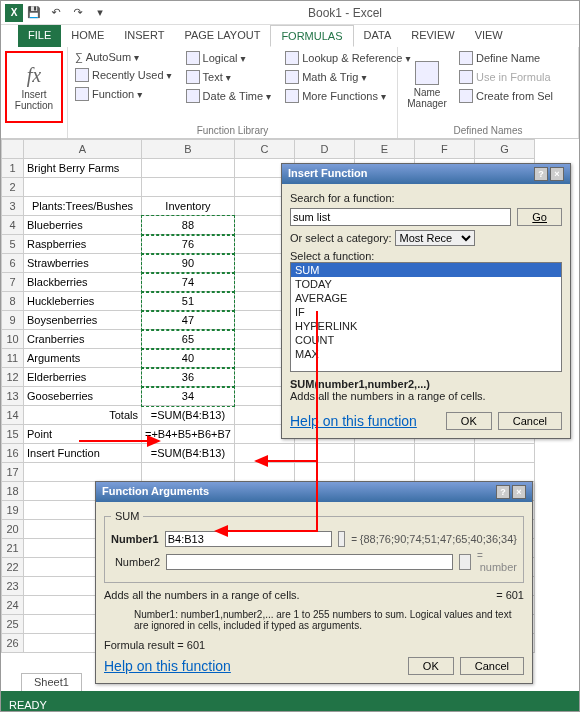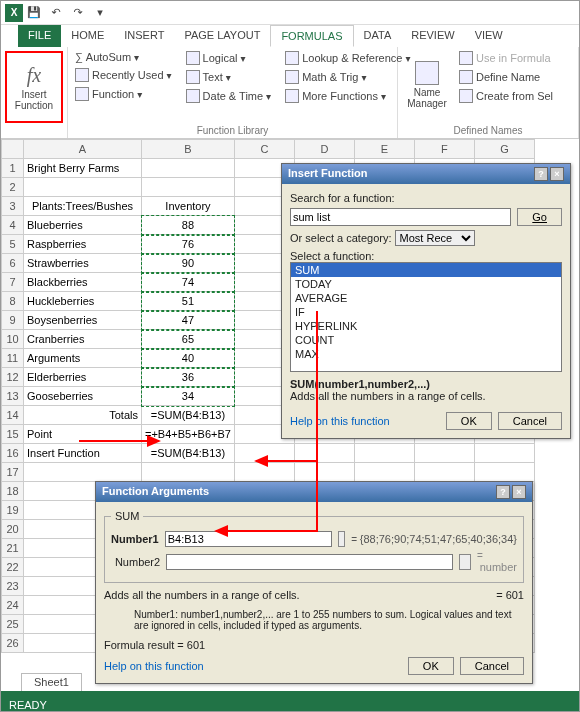--- a/index.html
+++ b/index.html
@@ -40,21 +40,21 @@
 .dlg-title{background:linear-gradient(#7b9dd8,#3b6ea5);color:#fff;padding:3px 6px;font-size:11px;font-weight:bold;display:flex;justify-content:space-between}
 .dlg-x{display:flex;gap:2px}
 .dlg-x span{width:14px;height:14px;background:#ccc;border:1px solid #666;font-size:9px;text-align:center;line-height:12px;cursor:pointer}
 .dlg-body{padding:8px;font-size:11px;color:#222}
 .dlg input[type=text]{border:1px solid #7a7a7a;background:#fff;font-size:11px;padding:1px 2px;width:100%}
 .dlg select{border:1px solid #7a7a7a;font-size:11px}
 .fnlist{border:1px solid #7a7a7a;background:#fff;height:110px;overflow:hidden}
 .fnlist div{padding:1px 4px;font-size:11px;cursor:pointer}
 .fnlist div.sel{background:#316ac5;color:#fff}
 .btn{background:#ece9d8;border:1px solid #888;padding:2px 14px;font-size:11px;cursor:pointer}
-.link{color:#0061c2;cursor:pointer;font-size:11px}
+.link{color:#0061c2;text-decoration:underline;cursor:pointer;font-size:14px}
 fieldset{border:1px solid #aaa;padding:6px;margin-bottom:6px}
 legend{font-size:11px;padding:0 4px}
 .argrow{display:flex;align-items:center;gap:6px;margin:3px 0}
 .argrow label{width:70px;text-align:right;font-weight:bold}
 .argrow input{width:170px}
 .argrow .refbtn{width:16px;height:16px;border:1px solid #888;background:#eee;cursor:pointer}
 
 .status{position:absolute;left:0;bottom:0;height:20px;width:100%;background:#217346;color:#fff;font-size:10px;display:flex;align-items:flex-end;padding:0 8px}
 
 .sheettab{position:absolute;left:20px;bottom:20px;height:18px;background:#fff;border:1px solid #bbb;border-bottom:none;padding:2px 12px;font-size:11px;color:#444}
@@ -65,20 +65,21 @@
 </style>
 </head>
 <body>
 
 <div class="titlebar">
   <span class="excel-logo">X</span>
   <span class="qa-btn">💾</span>
   <span class="qa-btn">↶</span>
   <span class="qa-btn">↷</span>
   <span class="qa-btn">▾</span>
+  <div class="title">Book1 - Excel</div>
 </div>
 
 <div class="tabs">
   <div class="tab file">FILE</div>
   <div class="tab">HOME</div>
   <div class="tab">INSERT</div>
   <div class="tab">PAGE LAYOUT</div>
   <div class="tab active">FORMULAS</div>
   <div class="tab">DATA</div>
   <div class="tab">REVIEW</div>
@@ -114,27 +115,27 @@
     <div class="grp-caption">Function Library</div>
   </div>
   <div class="rib-group" style="flex:1">
     <div style="display:flex;gap:4px;flex:1">
       <div class="rib-big" style="width:50px">
         <span class="rib-icn" style="width:24px;height:24px"></span>
         <span class="rib-label" style="white-space:pre-line">Name
 Manager</span>
       </div>
       <div class="rib-col">
+        <div class="rib-item">
+            <span class="rib-icn"></span>
+            <span>Define Name</span>
+          </div>
         <div class="rib-item" style="color:#aaa">
             <span class="rib-icn"></span>
             <span>Use in Formula</span>
-          </div>
-        <div class="rib-item">
-            <span class="rib-icn"></span>
-            <span>Define Name</span>
           </div>
         <div class="rib-item">
             <span class="rib-icn"></span>
             <span>Create from Sel</span>
           </div>
       </div>
     </div>
     <div class="grp-caption">Defined Names</div>
   </div>
 </div>

